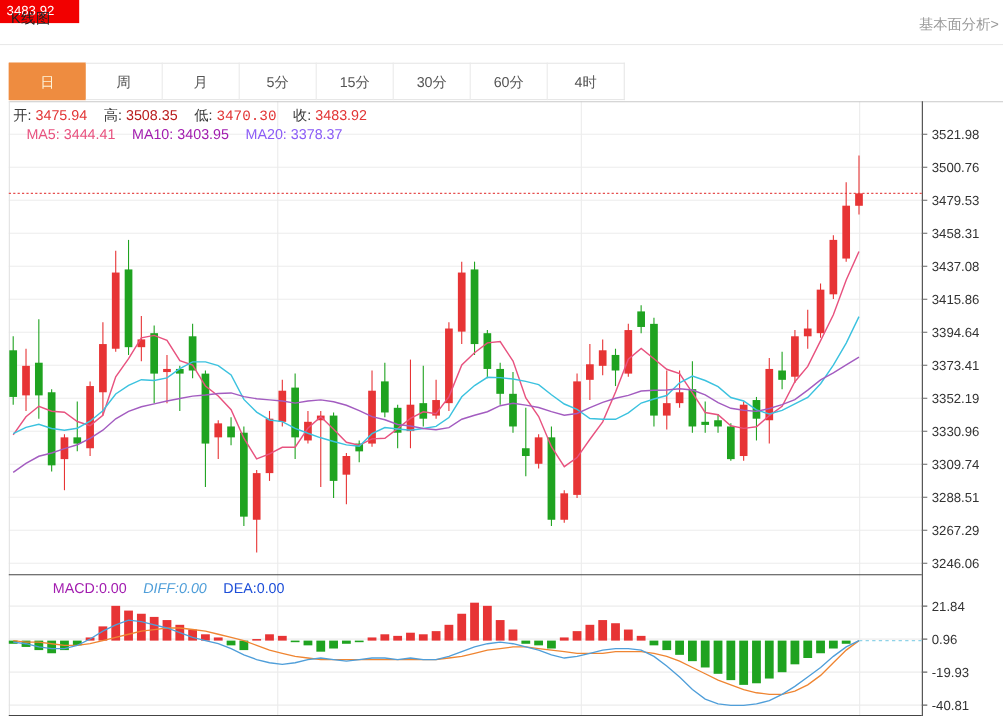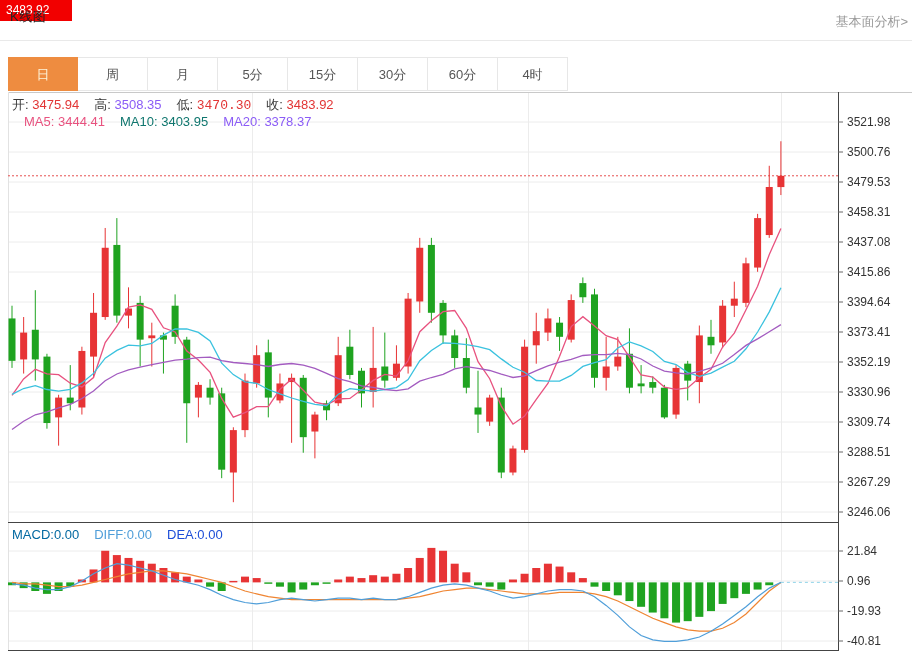--- a/index.html
+++ b/index.html
@@ -38,34 +38,34 @@
   <div class="tab">月</div>
   <div class="tab">5分</div>
   <div class="tab">15分</div>
   <div class="tab">30分</div>
   <div class="tab">60分</div>
   <div class="tab">4时</div>
 </div>
 
 <div id="ohlc" class="legend ov">
   <span class="item"><span class="lab">开:</span> <span style="color: rgb(226, 53, 53);">3475.94</span></span>
-  <span class="item"><span class="lab">高:</span> <span style="color: #8b5cf6;">3508.35</span></span>
+  <span class="item"><span class="lab">高:</span> <span style="color: #b91c1c;">3508.35</span></span>
   <span class="item"><span class="lab">低:</span> <span style="color: rgb(226, 53, 53); font-family: Liberation Mono, monospace;">3470.30</span></span>
   <span class="item"><span class="lab">收:</span> <span style="color: rgb(226, 53, 53);">3483.92</span></span>
 </div>
 
 <div id="ma" class="legend ov">
   <span class="item" style="color: rgb(232, 82, 127);"><span>MA5:</span> <span>3444.41</span></span>
-  <span class="item" style="color: #0f766e;"><span>MA10:</span> <span>3403.95</span></span>
+  <span class="item" style="color: #a21caf;"><span>MA10:</span> <span>3403.95</span></span>
   <span class="item" style="color: #8b5cf6;"><span>MA20:</span> <span>3378.37</span></span>
 </div>
 
 <div id="macdlegend" class="legend ov">
-  <span class="item" style="color: #0369a1;"><span>MACD:</span><span>0.00</span></span>
-  <span class="item" style="color: rgb(79, 158, 217);"><span>DIFF:</span><span>0.00</span></span>
+  <span class="item" style="color: #a21caf; margin-left: 36px;"><span>MACD:</span><span>0.00</span></span>
+  <span class="item" style="color: rgb(79, 158, 217); font-style: italic;"><span>DIFF:</span><span>0.00</span></span>
   <span class="item" style="color: #1d4ed8;"><span>DEA:</span><span>0.00</span></span>
 </div>
 
 <svg id="chart-svg" width="912" height="654" viewBox="0 0 912 654">
     <line x1="8" y1="122" x2="838" y2="122" stroke="#ececec"></line>
     <line x1="8" y1="152" x2="838" y2="152" stroke="#ececec"></line>
     <line x1="8" y1="182" x2="838" y2="182" stroke="#ececec"></line>
     <line x1="8" y1="212" x2="838" y2="212" stroke="#ececec"></line>
     <line x1="8" y1="242" x2="838" y2="242" stroke="#ececec"></line>
     <line x1="8" y1="272" x2="838" y2="272" stroke="#ececec"></line>

